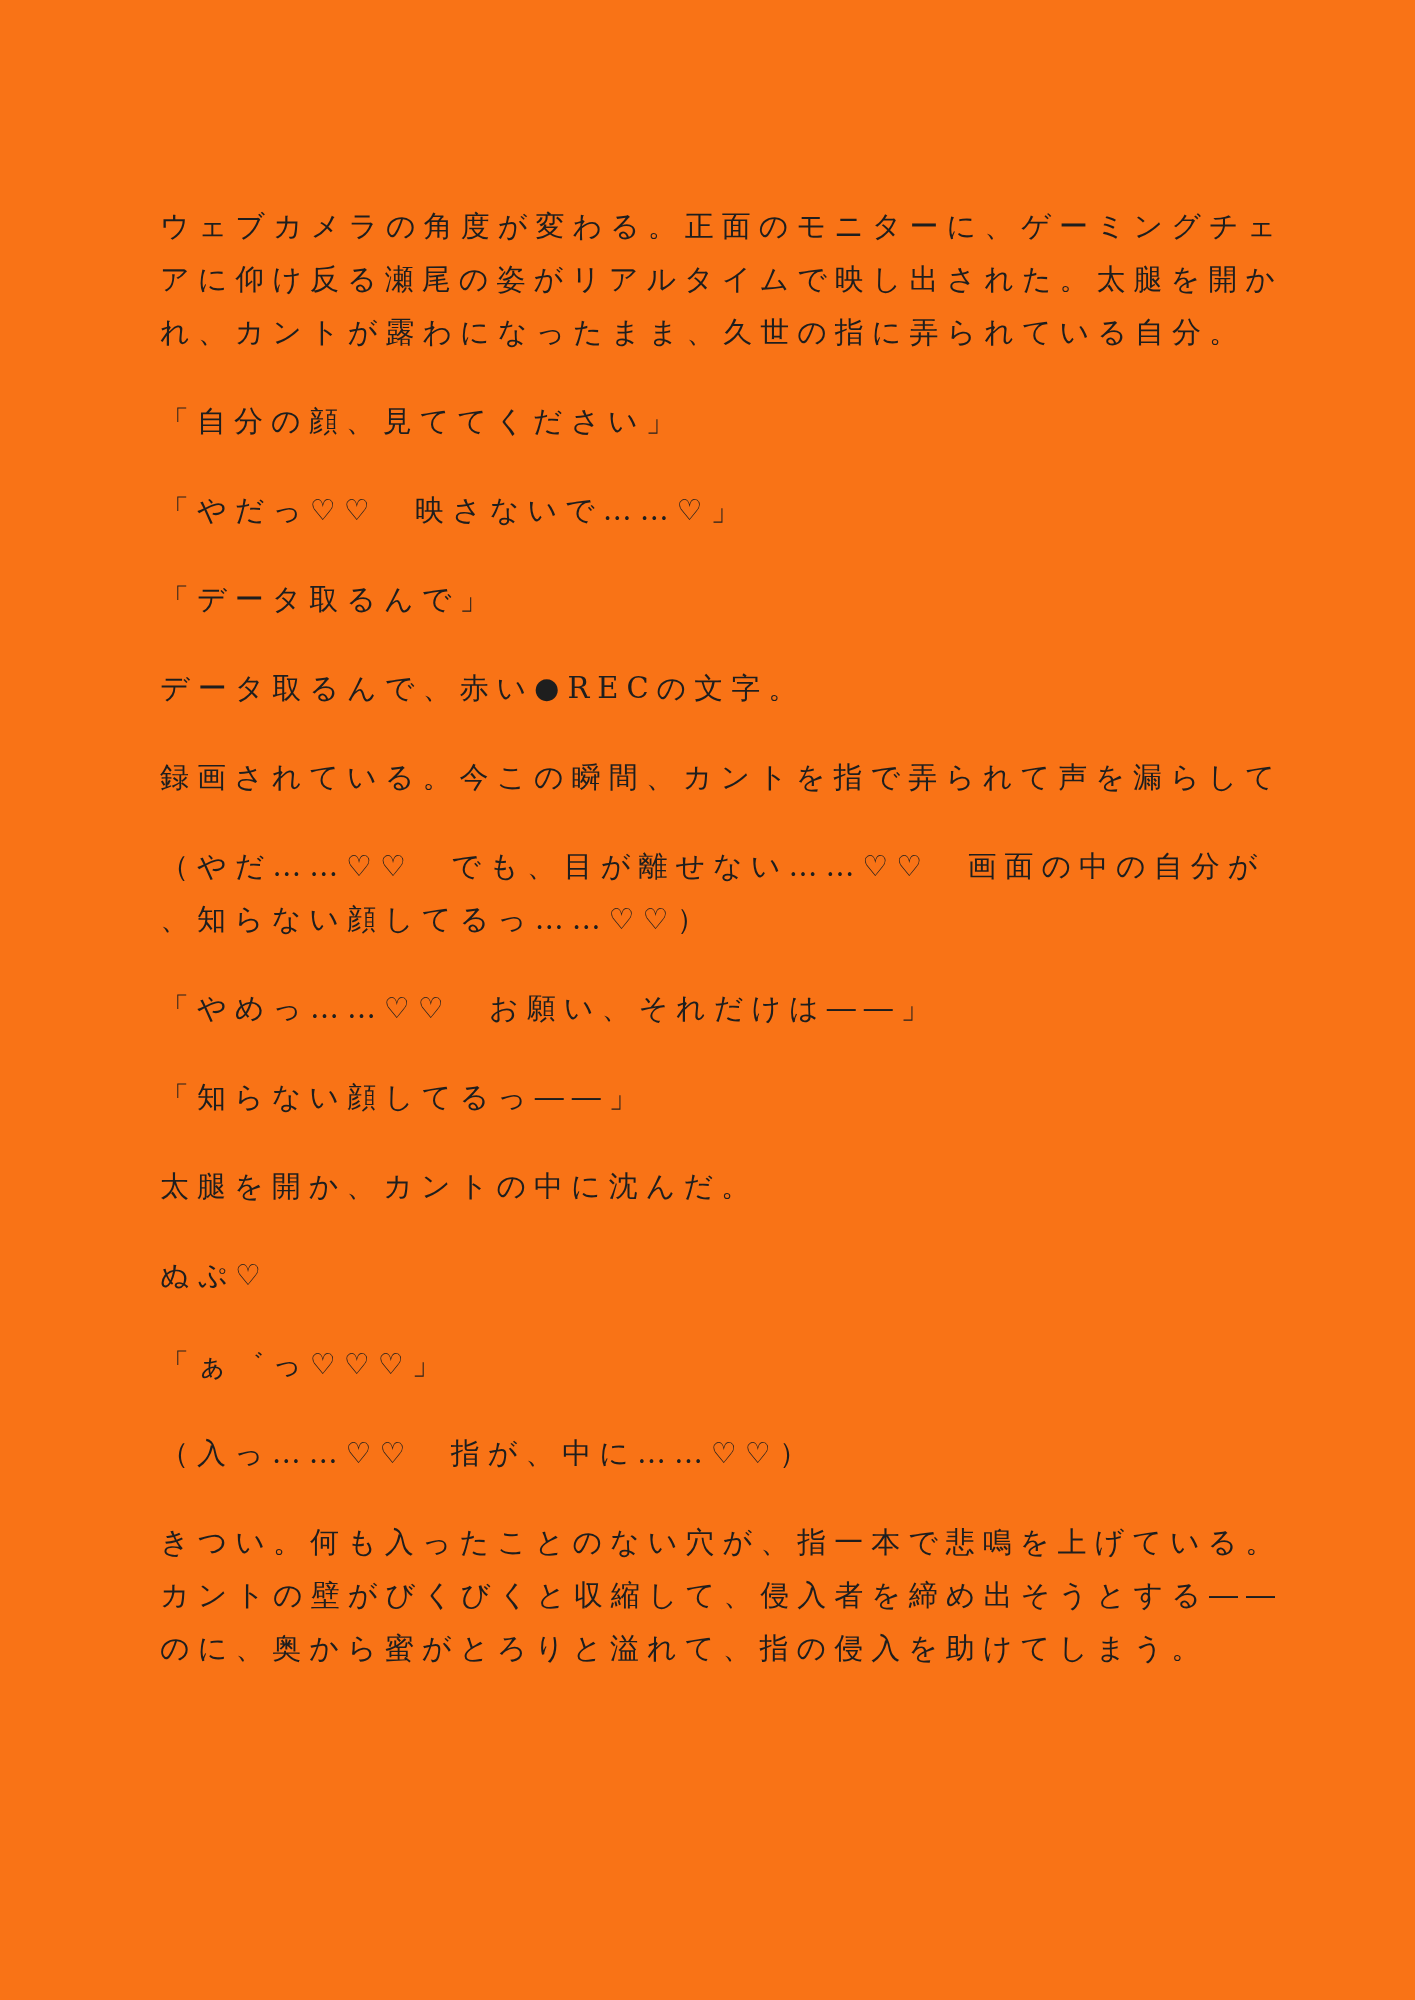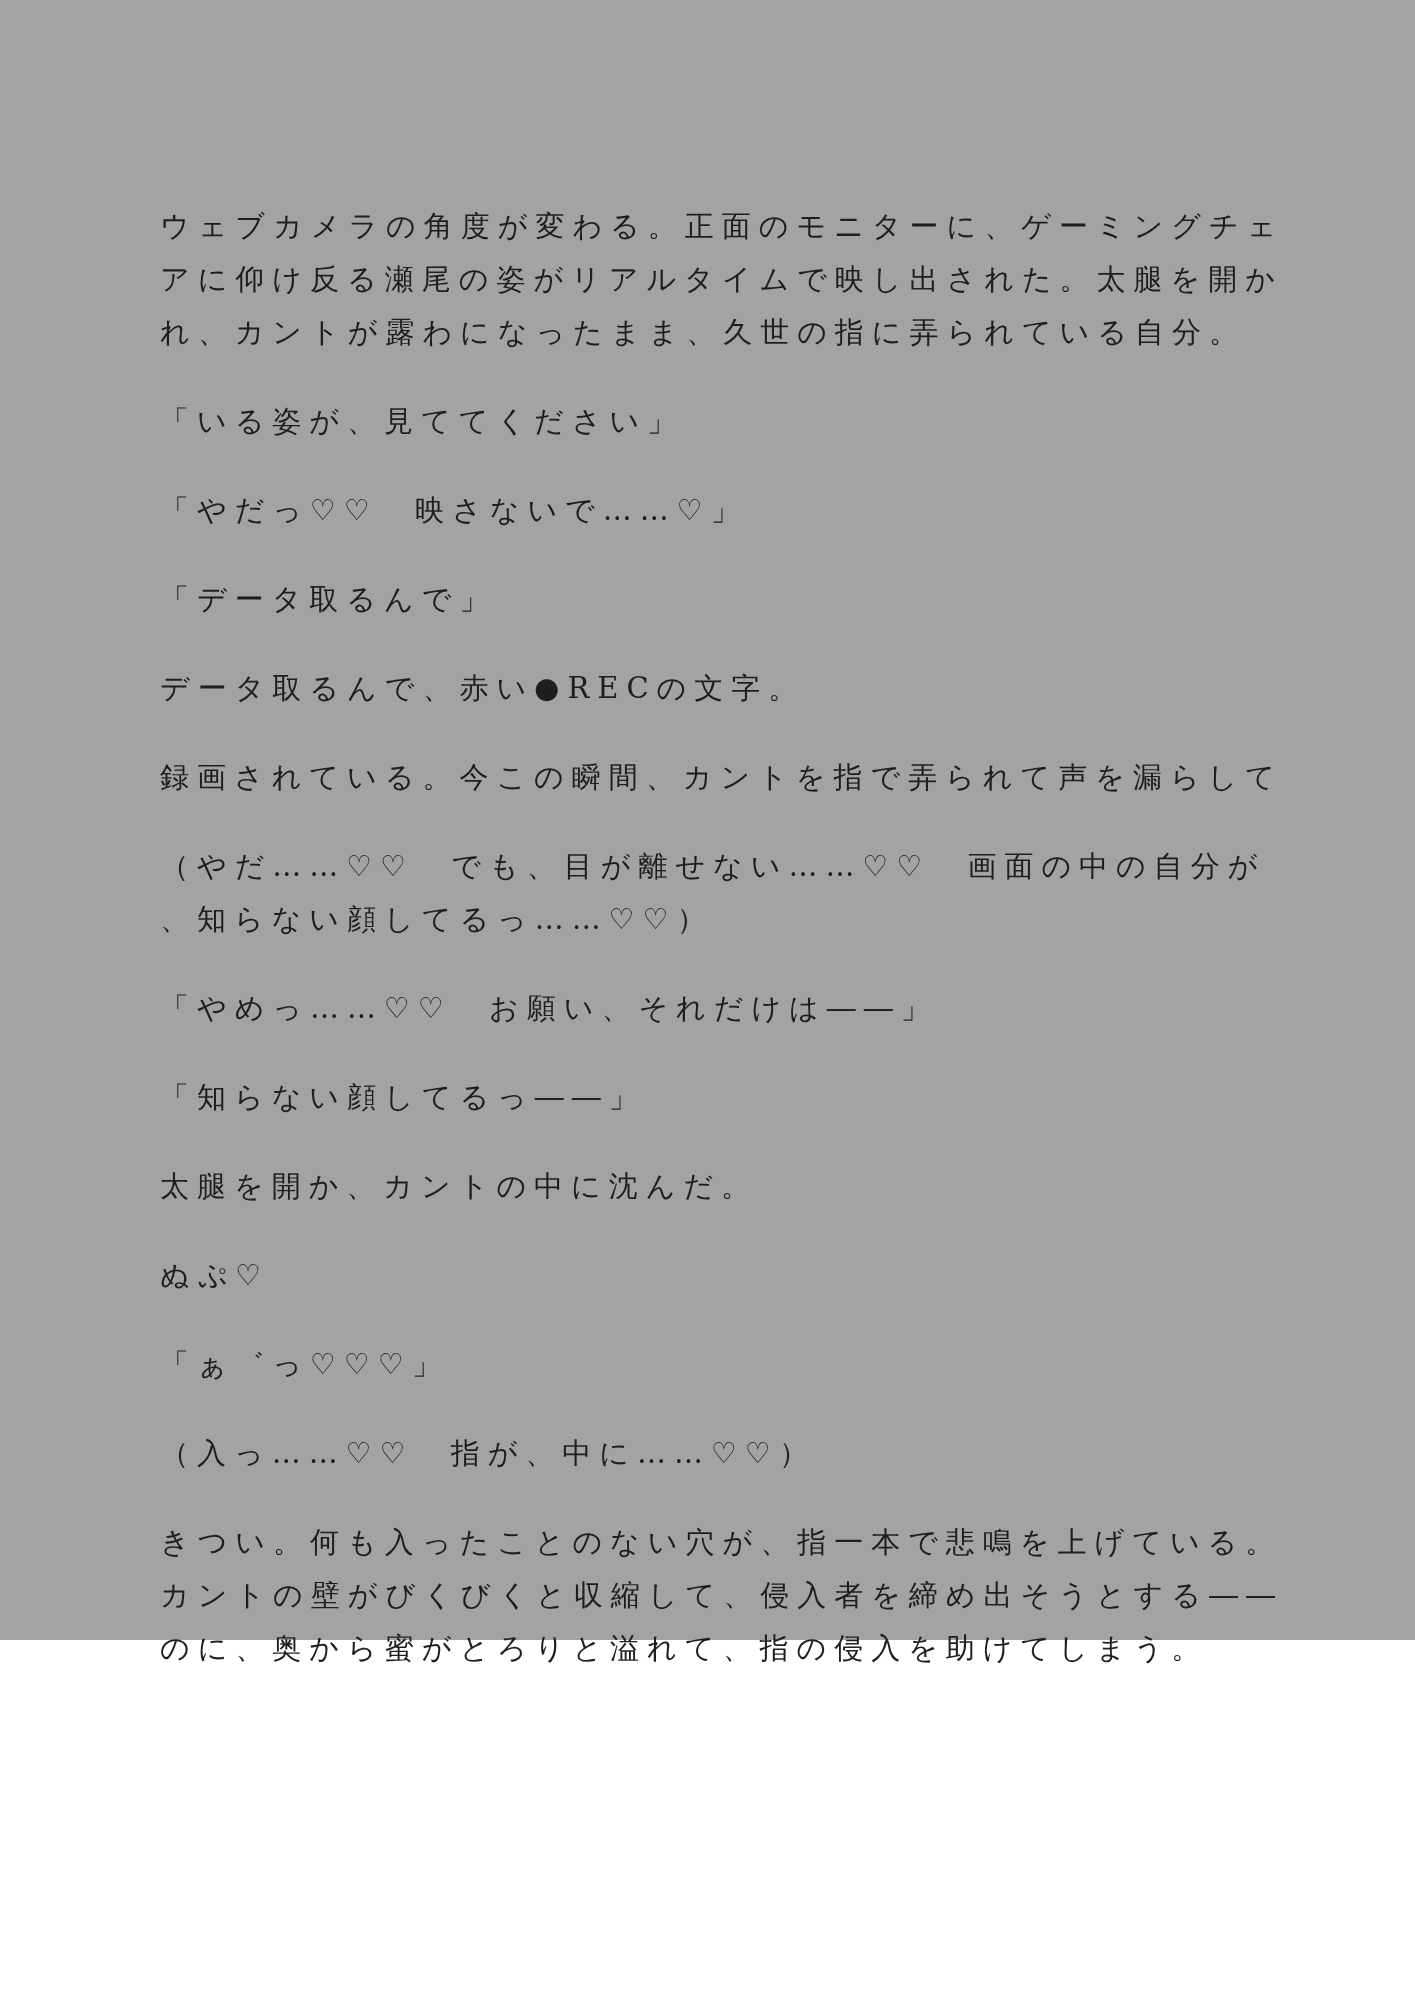--- a/index.html
+++ b/index.html
@@ -9,23 +9,23 @@
   body {
     width: 1415px;
     height: 2000px;
     background: #ffffff;
     overflow: hidden;
     font-family: "DejaVu Serif", "Liberation Serif", serif;
   }
   .page {
     box-sizing: border-box;
     width: 1415px;
-    height: 1640px;
+    height: 2000px;
     padding: 200px 120px 0 160px;
-    background: #a3a3a3;
+    background: #f97316;
   }
   .text-content p {
     margin: 0 0 36px 0;
     padding: 0;
   }
   .text-content .line {
     display: block;
     white-space: nowrap;
     font-size: 29px;
     line-height: 53px;
@@ -39,21 +39,21 @@
 <body style="background: rgb(255, 255, 255);">
 
 <main class="page">
   <div class="text-content" style="color: rgb(30, 30, 30);">
       <p>
         <span class="line">ウェブカメラの角度が変わる。正面のモニターに、ゲーミングチェ</span>
         <span class="line">アに仰け反る瀬尾の姿がリアルタイムで映し出された。太腿を開か</span>
         <span class="line">れ、カントが露わになったまま、久世の指に弄られている自分。</span>
       </p>
       <p>
-        <span class="line">「いる姿が、見ててください」</span>
+        <span class="line">「自分の顔、見ててください」</span>
       </p>
       <p>
         <span class="line">「やだっ♡♡　映さないで……♡」</span>
       </p>
       <p>
         <span class="line">「データ取るんで」</span>
       </p>
       <p>
         <span class="line">データ取るんで、赤い●RECの文字。</span>
       </p>

